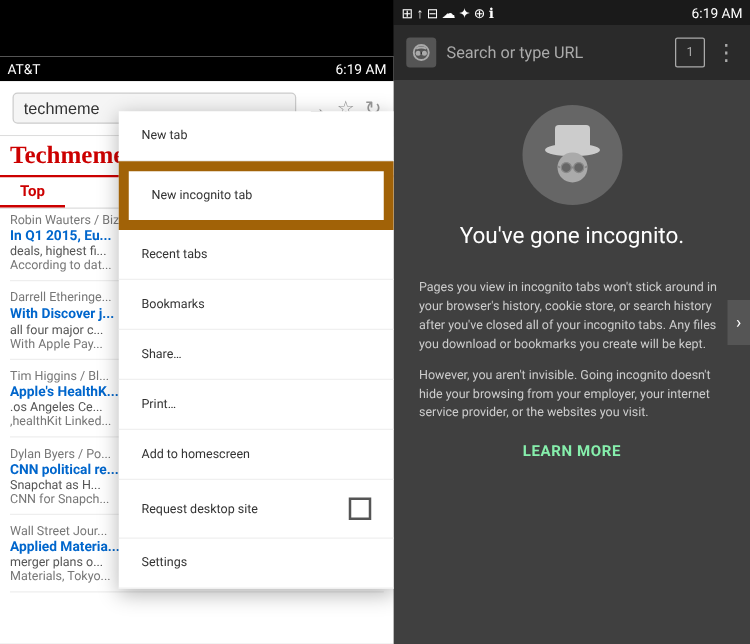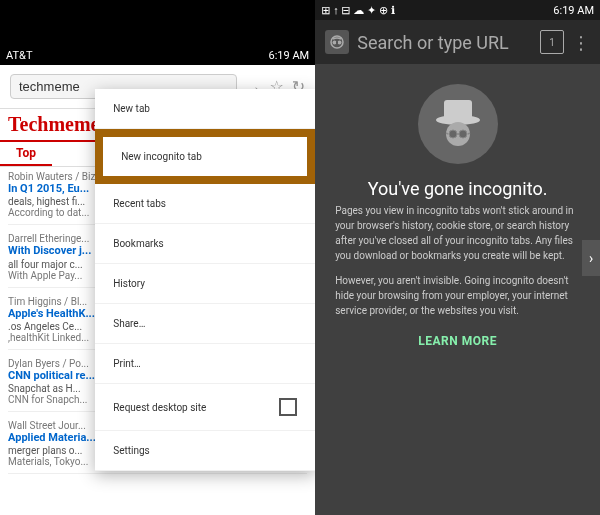--- a/index.html
+++ b/index.html
@@ -202,21 +202,21 @@
       display: flex;
       align-items: center;
       justify-content: center;
       color: #aaa;
       font-size: 12px;
     }
 
     .search-url-text {
       flex: 1;
       color: #aaa;
-      font-size: 18px;
+      font-size: 13px;
     }
 
     .incognito-tab-icon {
       width: 24px;
       height: 24px;
       border: 1.5px solid #aaa;
       border-radius: 2px;
       display: flex;
       align-items: center;
       justify-content: center;
@@ -252,21 +252,21 @@
 
     .incognito-hat-svg {
       width: 60px;
       height: 60px;
     }
 
     .incognito-title {
       color: #fff;
       font-size: 18px;
       font-weight: 400;
-      margin-bottom: 4px;
+      margin-bottom: 24px;
       text-align: center;
     }
 
     .incognito-body {
       color: #ccc;
       font-size: 10px;
       line-height: 1.5;
       text-align: left;
       margin-bottom: 10px;
     }
@@ -361,27 +361,27 @@
     <div class="menu-item highlighted" style="border: 8px solid #a16207;">
       <span>New incognito tab</span>
     </div>
     <div class="menu-item">
       <span>Recent tabs</span>
     </div>
     <div class="menu-item">
       <span>Bookmarks</span>
     </div>
     <div class="menu-item">
-      <span>History</span>
-    </div>
-    <div class="menu-item">
       <span>Share…</span>
     </div>
     <div class="menu-item">
       <span>Print…</span>
+    </div>
+    <div class="menu-item">
+      <span>Add to homescreen</span>
     </div>
     <div class="menu-item">
       <span>Request desktop site</span>
       <span class="checkbox-icon"></span>
     </div>
     <div class="menu-item">
       <span>Settings</span>
     </div>
   </div>
 </div>

